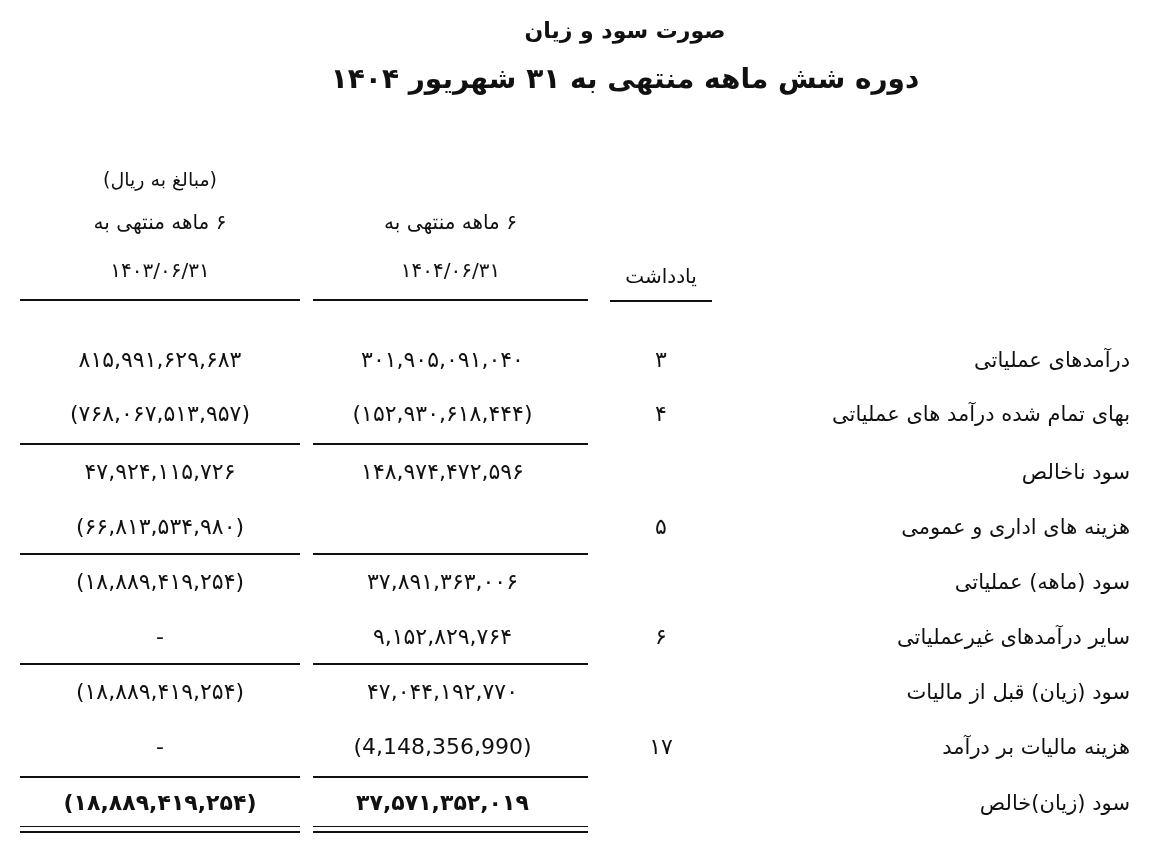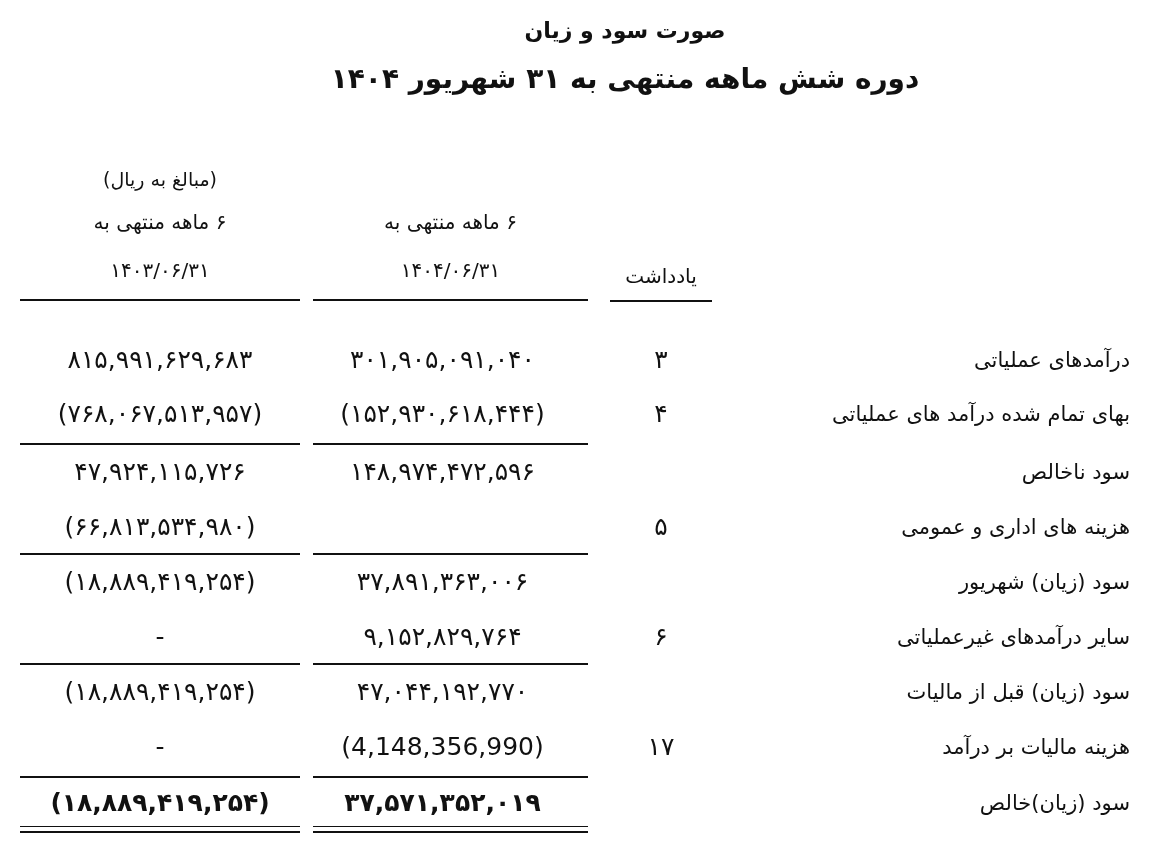--- a/index.html
+++ b/index.html
@@ -55,21 +55,21 @@
       position: absolute;
       left: 0;
       width: 1162px;
       height: 40px;
     }
     .cell {
       position: absolute;
       top: 0;
       height: 40px;
       line-height: 40px;
-      font-size: 25px;
+      font-size: 22px;
       text-align: center;
       white-space: nowrap;
     }
     .cell.prev { left: 20px; width: 280px; }
     .cell.curr { left: 305px; width: 275px; }
     .cell.note { left: 610px; width: 102px; }
     .cell.label {
       left: 760px; width: 370px;
       text-align: right;
       direction: rtl;
@@ -130,21 +130,21 @@
     <div class="cell label">هزینه های اداری و عمومی</div>
   </div>
 
   <div class="hline" style="top:553px; left:20px; width:280px;"></div>
   <div class="hline" style="top:553px; left:313px; width:275px;"></div>
 
   <div class="row" style="top:562px;">
     <div class="cell prev">(۱۸,۸۸۹,۴۱۹,۲۵۴)</div>
     <div class="cell curr">۳۷,۸۹۱,۳۶۳,۰۰۶</div>
     <div class="cell note"></div>
-    <div class="cell label">سود (زیان) شهریور</div>
+    <div class="cell label">سود (ماهه) عملیاتی</div>
   </div>
 
   <div class="row" style="top:617px;">
     <div class="cell prev">-</div>
     <div class="cell curr">۹,۱۵۲,۸۲۹,۷۶۴</div>
     <div class="cell note">۶</div>
     <div class="cell label">سایر درآمدهای غیرعملیاتی</div>
   </div>
 
   <div class="hline" style="top:663px; left:20px; width:280px;"></div>

